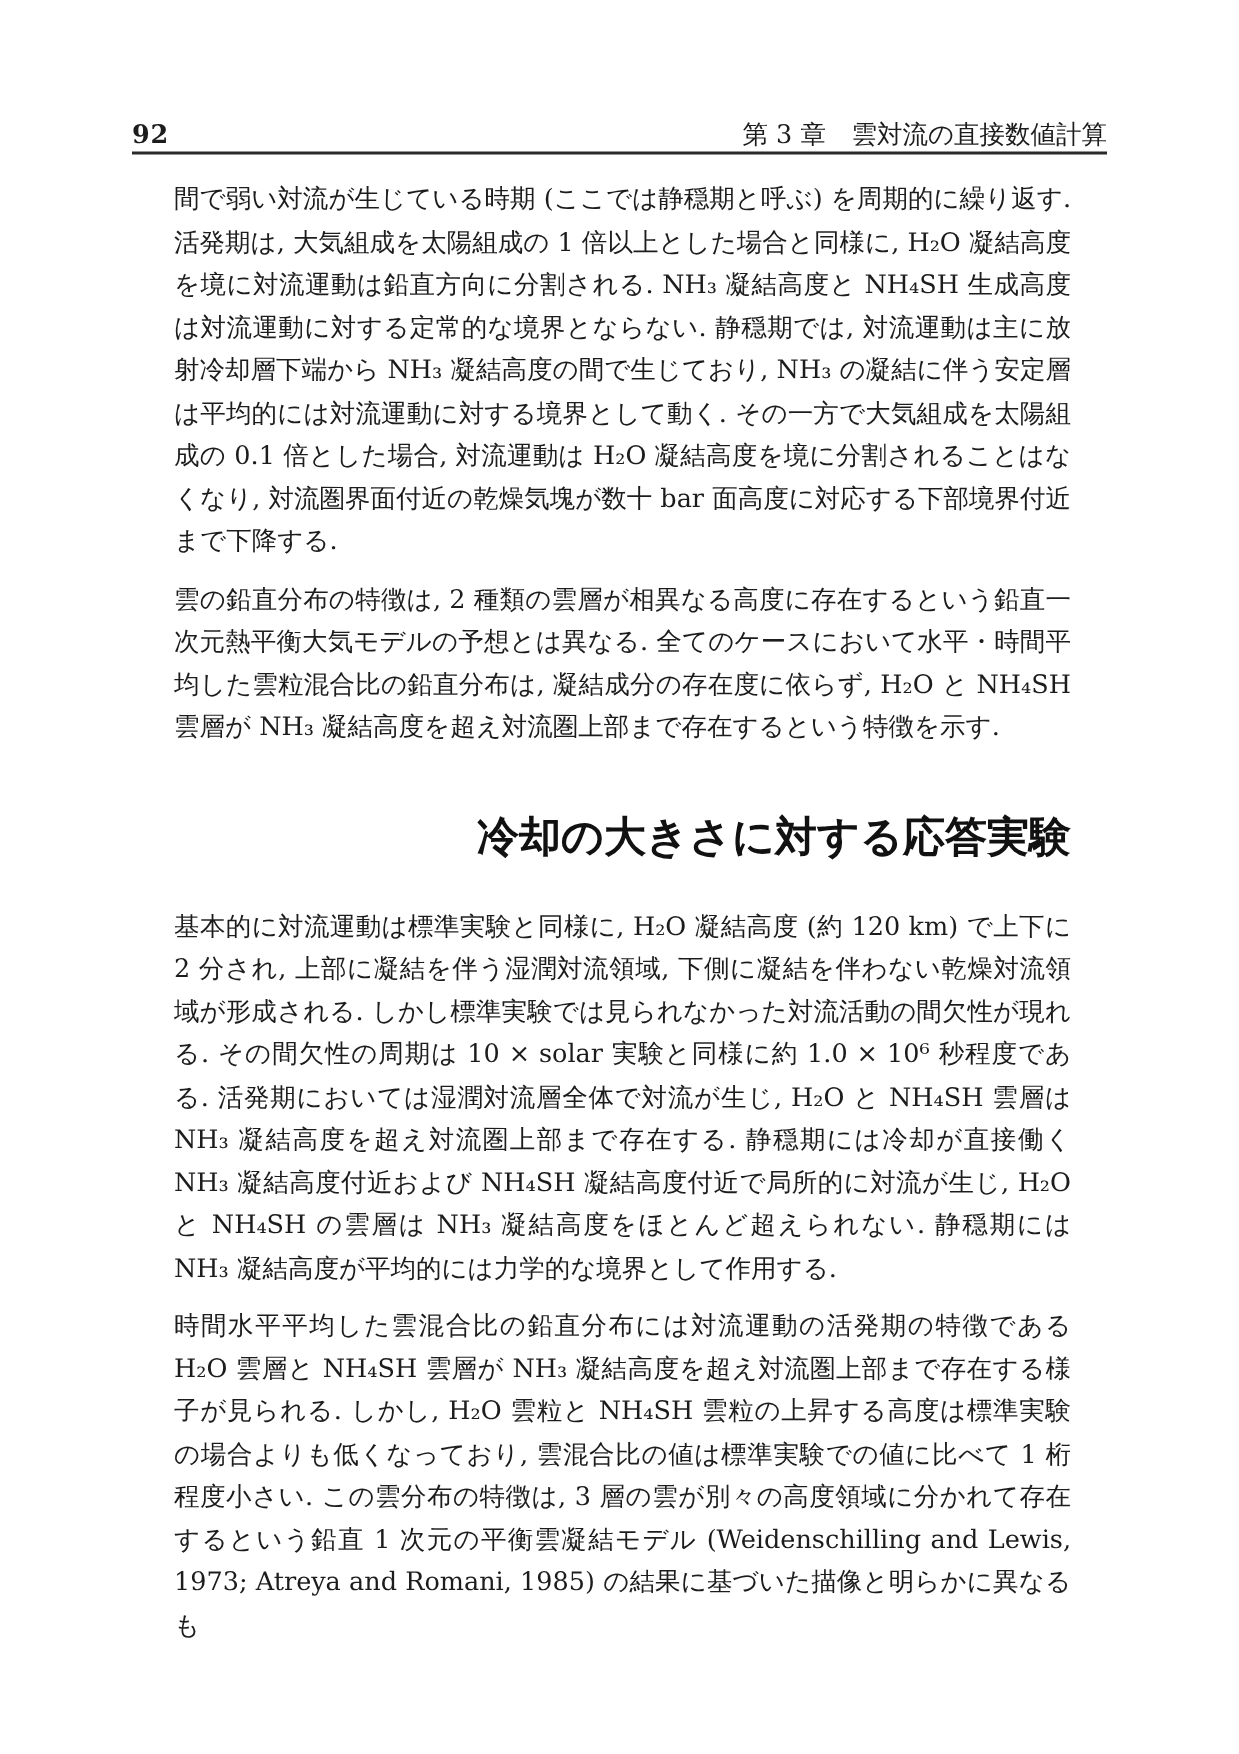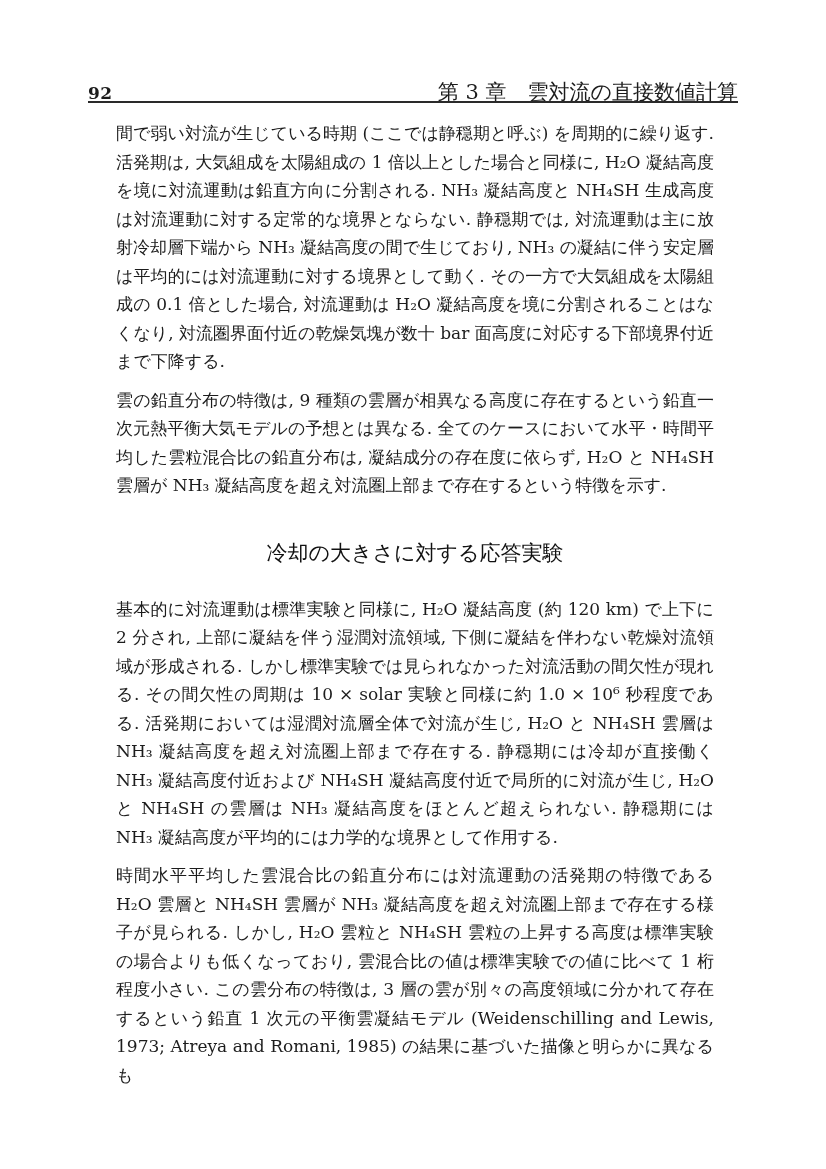--- a/index.html
+++ b/index.html
@@ -24,21 +24,21 @@
     display: flex;
     justify-content: space-between;
     align-items: baseline;
     font-size: 17px;
   }
   .page-number {
     font-weight: bold;
     letter-spacing: 0.5px;
   }
   .chapter-title {
-    font-size: 21px;
+    font-size: 17px;
   }
   .header-rule {
     position: absolute;
     left: 88px;
     top: 101px;
     width: 650px;
     height: 1.5px;
     background: #2a2a2a;
   }
   .body-text {
@@ -49,43 +49,43 @@
     font-size: 17px;
     line-height: 28.5px;
     text-align: justify;
   }
   .body-text p {
     margin: 0 0 10px 0;
     word-break: break-word;
   }
   .section-heading {
     font-family: "DejaVu Sans", "Liberation Sans", sans-serif;
-    font-size: 21px;
-    font-weight: normal;
-    text-align: center;
+    font-size: 28px;
+    font-weight: bold;
+    text-align: right;
     margin: 40px 0 28px 0;
     line-height: 1.3;
     color: #111111;
   }
 </style>
 </head>
 <body>
 
 <div class="page">
 
   <div class="running-head">
     <span class="page-number">92</span>
     <span class="chapter-title">第 3 章　雲対流の直接数値計算</span>
   </div>
 
   <div class="header-rule"></div>
 
   <div class="body-text">
     <p>間で弱い対流が生じている時期 (ここでは静穏期と呼ぶ) を周期的に繰り返す. 活発期は, 大気組成を太陽組成の 1 倍以上とした場合と同様に, H₂O 凝結高度を境に対流運動は鉛直方向に分割される. NH₃ 凝結高度と NH₄SH 生成高度は対流運動に対する定常的な境界とならない. 静穏期では, 対流運動は主に放射冷却層下端から NH₃ 凝結高度の間で生じており, NH₃ の凝結に伴う安定層は平均的には対流運動に対する境界として動く. その一方で大気組成を太陽組成の 0.1 倍とした場合, 対流運動は H₂O 凝結高度を境に分割されることはなくなり, 対流圏界面付近の乾燥気塊が数十 bar 面高度に対応する下部境界付近まで下降する.</p>
-    <p>雲の鉛直分布の特徴は, 9 種類の雲層が相異なる高度に存在するという鉛直一次元熱平衡大気モデルの予想とは異なる. 全てのケースにおいて水平・時間平均した雲粒混合比の鉛直分布は, 凝結成分の存在度に依らず, H₂O と NH₄SH 雲層が NH₃ 凝結高度を超え対流圏上部まで存在するという特徴を示す.</p>
+    <p>雲の鉛直分布の特徴は, 2 種類の雲層が相異なる高度に存在するという鉛直一次元熱平衡大気モデルの予想とは異なる. 全てのケースにおいて水平・時間平均した雲粒混合比の鉛直分布は, 凝結成分の存在度に依らず, H₂O と NH₄SH 雲層が NH₃ 凝結高度を超え対流圏上部まで存在するという特徴を示す.</p>
 
     <h2 class="section-heading">冷却の大きさに対する応答実験</h2>
 
     <p>基本的に対流運動は標準実験と同様に, H₂O 凝結高度 (約 120 km) で上下に 2 分され, 上部に凝結を伴う湿潤対流領域, 下側に凝結を伴わない乾燥対流領域が形成される. しかし標準実験では見られなかった対流活動の間欠性が現れる. その間欠性の周期は 10 × solar 実験と同様に約 1.0 × 10⁶ 秒程度である. 活発期においては湿潤対流層全体で対流が生じ, H₂O と NH₄SH 雲層は NH₃ 凝結高度を超え対流圏上部まで存在する. 静穏期には冷却が直接働く NH₃ 凝結高度付近および NH₄SH 凝結高度付近で局所的に対流が生じ, H₂O と NH₄SH の雲層は NH₃ 凝結高度をほとんど超えられない. 静穏期には NH₃ 凝結高度が平均的には力学的な境界として作用する.</p>
     <p>時間水平平均した雲混合比の鉛直分布には対流運動の活発期の特徴である H₂O 雲層と NH₄SH 雲層が NH₃ 凝結高度を超え対流圏上部まで存在する様子が見られる. しかし, H₂O 雲粒と NH₄SH 雲粒の上昇する高度は標準実験の場合よりも低くなっており, 雲混合比の値は標準実験での値に比べて 1 桁程度小さい. この雲分布の特徴は, 3 層の雲が別々の高度領域に分かれて存在するという鉛直 1 次元の平衡雲凝結モデル (Weidenschilling and Lewis, 1973; Atreya and Romani, 1985) の結果に基づいた描像と明らかに異なるも</p>
   </div>
 
 </div>
 
 </body></html>

